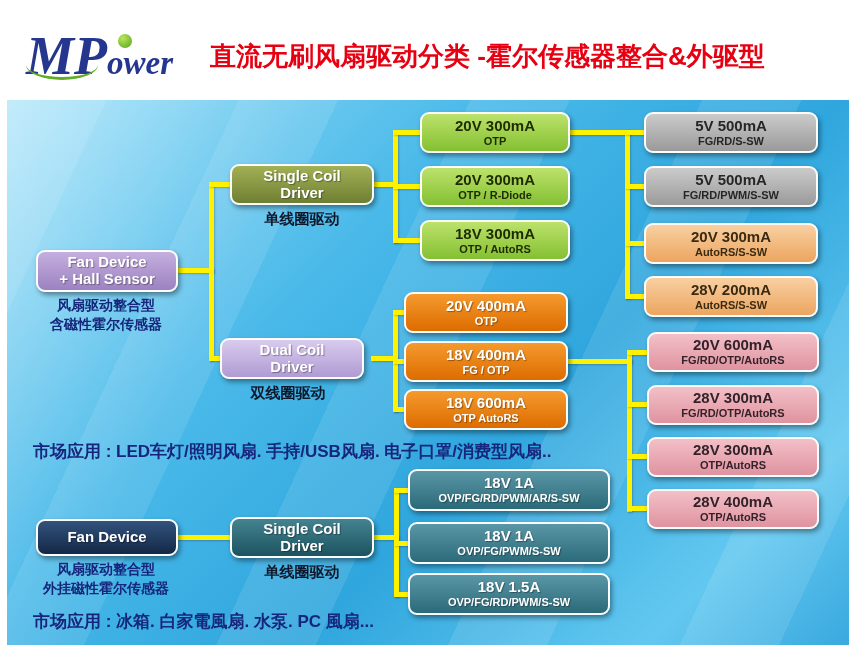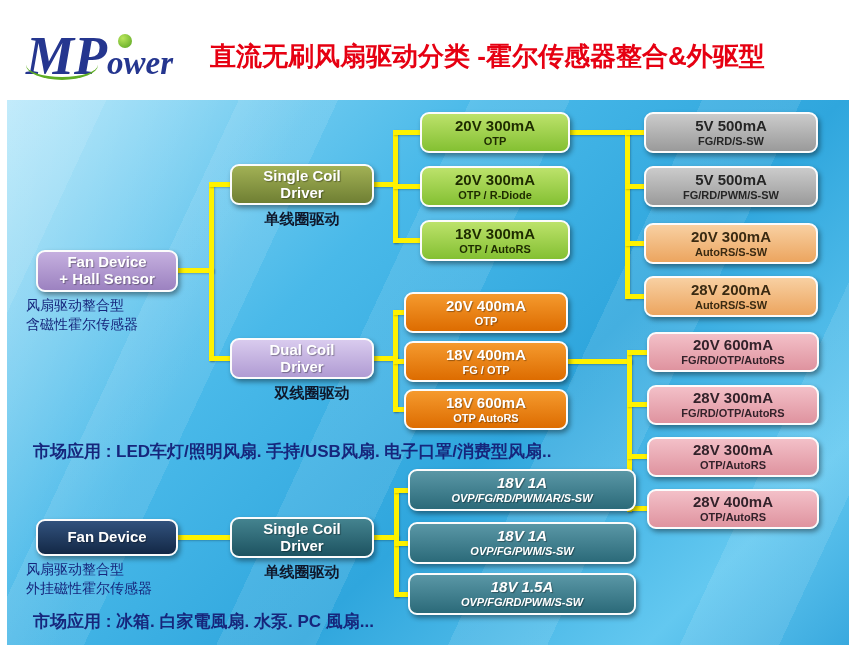--- a/index.html
+++ b/index.html
@@ -46,24 +46,24 @@
   .node-olive    { width:144px; height:41px; background:linear-gradient(#a2b155, #6f7f33); }
   .node-lavender { width:144px; height:41px; background:linear-gradient(#d9cbee, #b09bd3); }
   .node-navy     { width:142px; height:37px; background:linear-gradient(#32527d, #132846); }
   .node-teal     { width:144px; height:41px; background:linear-gradient(#44838f, #1d5361); }
 
   .chip-green  { width:150px; height:41px; background:linear-gradient(#bce26b, #84c032); color:#1e2b00; }
   .chip-gray   { width:174px; height:41px; background:linear-gradient(#cbcbcb, #9a9a9a); color:#262626; }
   .chip-peach  { width:174px; height:41px; background:linear-gradient(#f8d0a2, #eca55f); color:#3a2a12; }
   .chip-orange { width:164px; height:41px; background:linear-gradient(#f59a2e, #dd6c00); }
   .chip-pink   { width:172px; height:40px; background:linear-gradient(#f3c0c8, #df939f); color:#33222a; }
-  .chip-tealc  { width:228px; height:42px; background:linear-gradient(#5a97a6, #2b6a79);font-style:italic; }
-
-  
-  .cap { position:absolute; color:#16267c; font-weight:normal; font-size:14px; line-height:19px; text-align:left; }
+  .chip-tealc  { width:202px; height:42px; background:linear-gradient(#5a97a6, #2b6a79); }
+
+  
+  .cap { position:absolute; color:#16267c; font-weight:bold; font-size:14px; line-height:19px; text-align:center; }
   .cap-driver { position:absolute; color:#0f172a; font-weight:bold; font-size:15px; text-align:center; }
   .market { position:absolute; color:#16267c; font-weight:bold; font-size:17px; white-space:nowrap; }
 </style>
 </head>
 <body>
 
 <div class="stage">
 
   <div class="header">
     <div class="logo">
@@ -131,25 +131,25 @@
     <div>风扇驱动整合型</div>
     <div>外挂磁性霍尔传感器</div>
   </div>
 
   <div class="box node-olive white-text" style="left:230px;top:152px">
     <div class="l1">Single Coil</div>
     <div class="l1">Driver</div>
   </div>
   <div class="cap-driver" style="left:230px;top:198px;width:144px">单线圈驱动</div>
 
-  <div class="box node-lavender white-text" style="left:230px;top:326px">
+  <div class="box node-lavender white-text" style="left:220px;top:326px">
     <div class="l1">Dual Coil</div>
     <div class="l1">Driver</div>
   </div>
-  <div class="cap-driver" style="left:240px;top:372px;width:144px">双线圈驱动</div>
+  <div class="cap-driver" style="left:216px;top:372px;width:144px">双线圈驱动</div>
 
   <div class="box node-teal white-text" style="left:230px;top:505px">
     <div class="l1">Single Coil</div>
     <div class="l1">Driver</div>
   </div>
   <div class="cap-driver" style="left:230px;top:551px;width:144px">单线圈驱动</div>
 
   <div class="box chip-green" style="left:420px;top:100px">
     <div class="l1">20V 300mA</div>
     <div class="l2">OTP</div>

